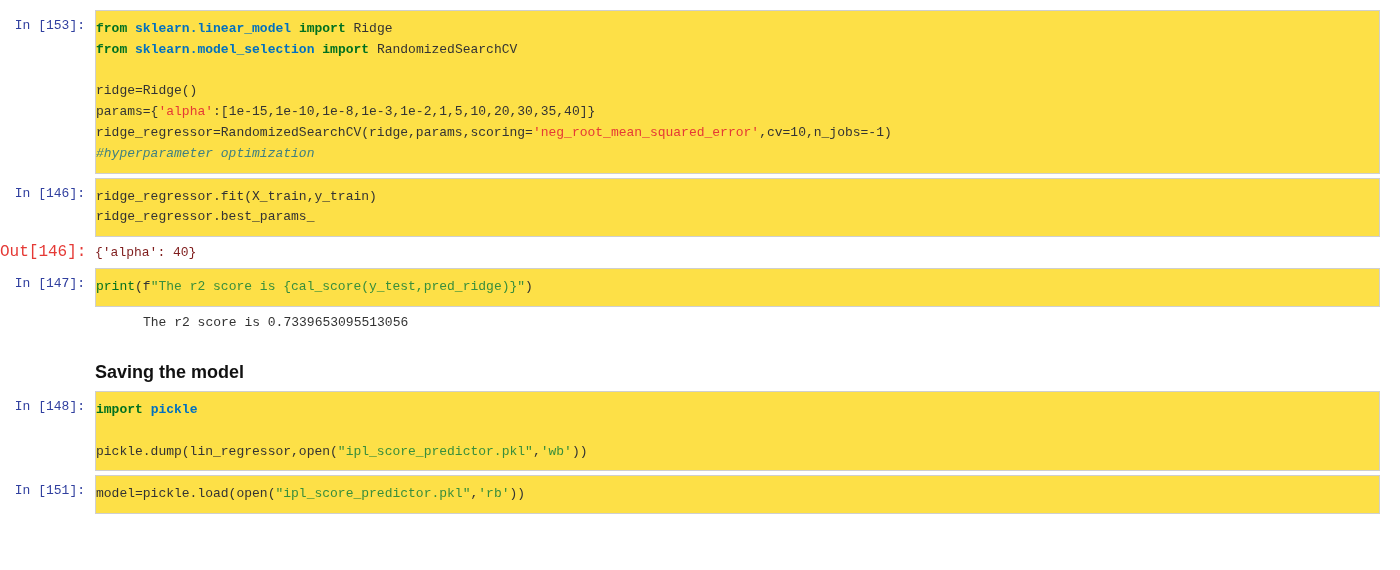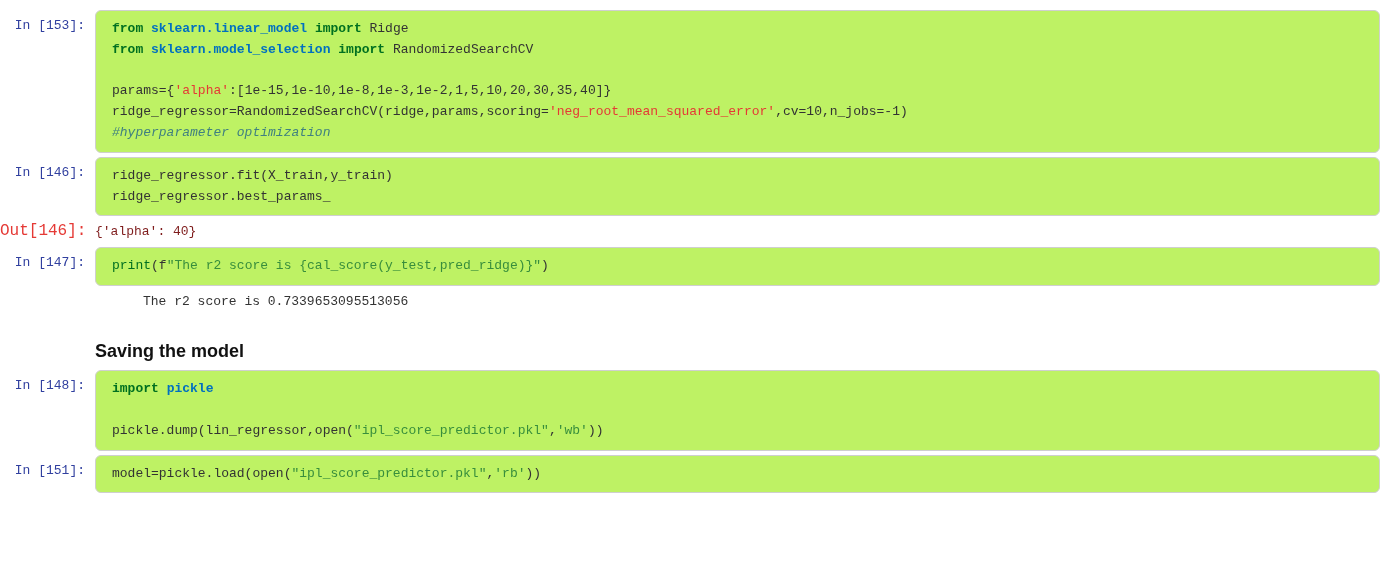--- a/index.html
+++ b/index.html
@@ -26,23 +26,23 @@
       text-align: right;
       padding-right: 10px;
       padding-top: 8px;
       font-size: 13px;
       color: #303F9F;
       font-family: 'Courier New', Courier, monospace;
     }
     .cell-content {
       flex: 1;
       border: 1px solid #cfcfcf;
-      border-radius: 6px;
-      padding: 8px 16px;
-      background: #bef264;
+      border-radius: 0;
+      padding: 8px 0;
+      background: #fde047;
       line-height: 1.6;
       margin-right: 20px;
     }
     .output-row {
       display: flex;
       align-items: flex-start;
       margin-bottom: 4px;
     }
     .output-label {
       width: 95px;
@@ -117,20 +117,21 @@
 
 <div class="notebook">
 
   <div class="cell-row">
     <div class="cell-label">In [153]:</div>
     <div class="cell-content">
       <code>
         <span class="code-line"><span class="kw">from</span> <span class="module">sklearn.linear_model</span> <span class="kw">import</span> Ridge</span>
         <span class="code-line"><span class="kw">from</span> <span class="module">sklearn.model_selection</span> <span class="kw">import</span> RandomizedSearchCV</span>
         <span class="code-line"> </span>
+        <span class="code-line">ridge=Ridge()</span>
         <span class="code-line">params={<span class="string-red">'alpha'</span>:[1e-15,1e-10,1e-8,1e-3,1e-2,1,5,10,20,30,35,40]}</span>
         <span class="code-line">ridge_regressor=RandomizedSearchCV(ridge,params,scoring=<span class="string-red">'neg_root_mean_squared_error'</span>,cv=10,n_jobs=-1)</span>
         <span class="code-line"><span class="comment">#hyperparameter optimization</span></span>
       </code>
     </div>
   </div>
 
   <div class="cell-row">
     <div class="cell-label">In [146]:</div>
     <div class="cell-content">

